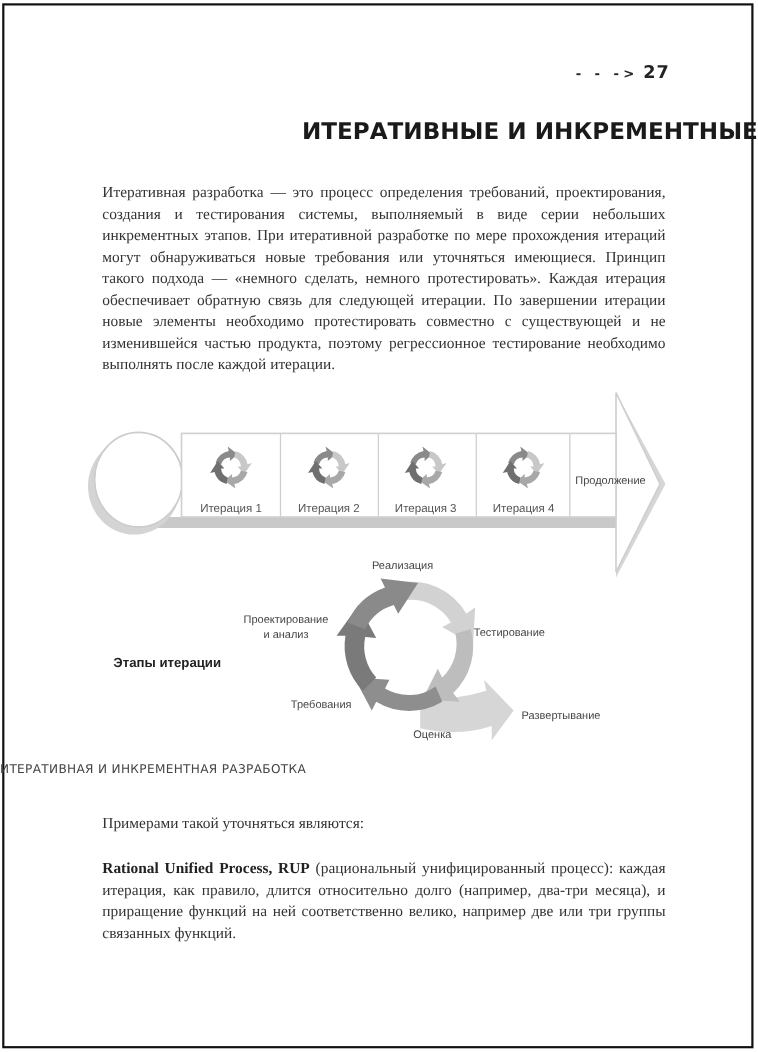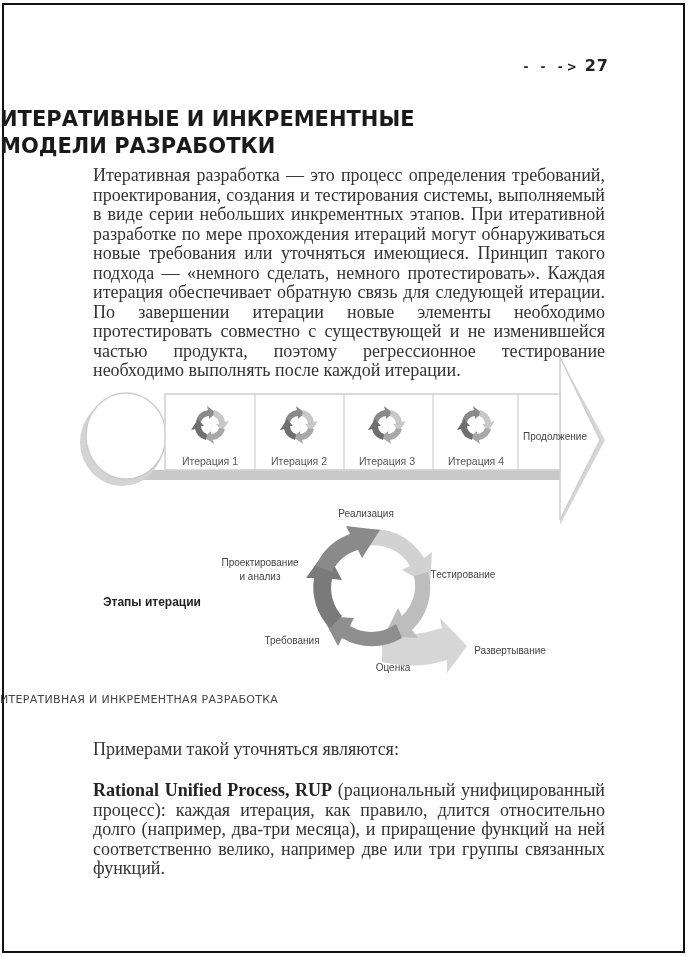--- a/index.html
+++ b/index.html
@@ -8,27 +8,27 @@
       position: absolute; left: 2px; top: 3px; width: 683px; height: 950px;
       border: 2px solid #111; box-sizing: border-box; background: #fff;
     }
     .page-num {
       position: absolute; right: 80px; top: 56px;
       font-family: "DejaVu Sans", sans-serif; font-weight: bold; font-size: 16px; color: #222;
       letter-spacing: 1px;
     }
     .page-num .dashes { font-size: 12px; margin-right: 4px; letter-spacing: 4px; }
     .title {
-      position: absolute; left: 0; width: 689px; top: 106px; text-align: left;
+      position: absolute; left: 0; width: 689px; top: 106px; text-align: right;
       font-family: "DejaVu Sans", sans-serif; font-weight: bold; font-size: 21px; line-height: 27px;
       color: #1a1a1a;
     }
     .body-text {
       position: absolute; left: 93px; width: 512px;
-      font-family: "Liberation Serif", serif; font-size: 18px; line-height: 19.5px; color: #333;
+      font-family: "Liberation Serif", serif; font-size: 14px; line-height: 19.5px; color: #333;
       text-align: justify;
     }
     .p1 { top: 166px; }
     .p2 { top: 740px; }
     .p3 { top: 765px; margin-top: 16px; }
     .p3 b { color: #222; }
     .diagram { position: absolute; left: 0; top: 350px; width: 689px; height: 340px; }
     .caption {
       position: absolute; left: 0; width: 689px; top: 693px; 
       font-family: "DejaVu Sans", sans-serif; font-size: 11px; color: #444; letter-spacing: 0.3px;
@@ -39,21 +39,20 @@
 <body>
 
 <div class="page"></div>
 
 <div class="page-num">
   <span class="dashes">- - -&gt;</span><span>27</span>
 </div>
 
 <div class="title">
   <div>ИТЕРАТИВНЫЕ И ИНКРЕМЕНТНЫЕ</div>
-  <div>МОДЕЛИ РАЗРАБОТКИ</div>
 </div>
 
 <div class="body-text p1">Итеративная разработка — это процесс определения требований, проектирования, создания и тестирования системы, выполняемый в виде серии небольших инкрементных этапов. При итеративной разработке по мере прохождения итераций могут обнаруживаться новые требования или уточняться имеющиеся. Принцип такого подхода — «немного сделать, немного протестировать». Каждая итерация обеспечивает обратную связь для следующей итерации. По завершении итерации новые элементы необходимо протестировать совместно с существующей и не изменившейся частью продукта, поэтому регрессионное тестирование необходимо выполнять после каждой итерации.</div>
 
 <div class="diagram">
   <svg width="689" height="340" viewBox="0 350 689 340" xmlns="http://www.w3.org/2000/svg">
     <defs>
       <g id="cyc">
 
         <path d="M -14 -4 A 15 15 0 0 1 -2 -15 L -3 -19 L 6 -12 L -1 -6 L -1 -9 A 9 9 0 0 0 -9 -3 Z" fill="#8a8a8a"></path>

